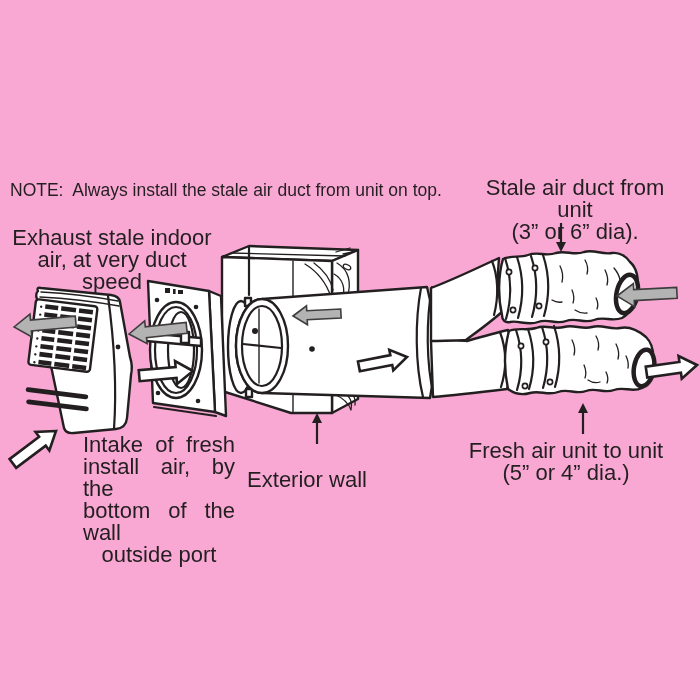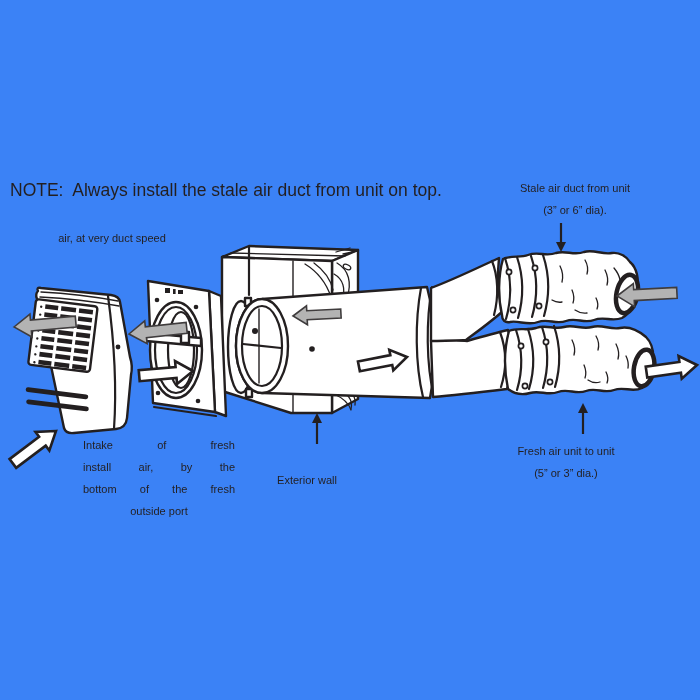--- a/index.html
+++ b/index.html
@@ -1,19 +1,19 @@
 <!DOCTYPE html>
 <html><head>
 <meta charset="utf-8">
 <style>
   html,body{margin:0;padding:0;background:#fff;}
-  #canvas{position:relative;width:700px;height:700px;background:#3b82f6;overflow:hidden;
+  #canvas{position:relative;width:700px;height:700px;background:#f9a8d4;overflow:hidden;
           font-family:"Liberation Sans",sans-serif;color:#231f20;}
   #art{position:absolute;left:0;top:0;}
-  .lbl{position:absolute;line-height:22px;font-size:11px;color:#231f20;}
+  .lbl{position:absolute;line-height:22px;font-size:22px;color:#231f20;}
   .center{text-align:center;}
   .note{font-size:17.5px;white-space:pre;}
   .jline{text-align:justify;text-align-last:justify;}
   .lline{text-align:center;}
   
   .ln{fill:none;stroke:#231f20;stroke-width:2.2;stroke-linecap:round;stroke-linejoin:round;}
   .fw{fill:#ffffff;stroke:#231f20;stroke-width:2.4;stroke-linecap:round;stroke-linejoin:round;}
   .thin{fill:none;stroke:#231f20;stroke-width:1.4;stroke-linecap:round;}
   .grain{fill:none;stroke:#231f20;stroke-width:1.3;stroke-linecap:round;}
   .ink{fill:#231f20;stroke:none;}
@@ -213,35 +213,36 @@
       <g>
         <path class="leader" d="M583,434 L583,411"></path>
         <path class="ink" d="M583,403 L578,413 L588,413 Z"></path>
       </g>
     </g>
   </svg>
 
   <div class="lbl note" style="left:10px;top:179px;width:470px;">NOTE:  Always install the stale air duct from unit on top.</div>
 
   <div class="lbl center" style="left:12px;top:227px;width:200px;">
+    <div>Exhaust stale indoor</div>
     <div>air, at very duct speed</div>
   </div>
 
   <div class="lbl center" style="left:465px;top:177px;width:220px;">
     <div>Stale air duct from unit</div>
     <div>(3” or 6” dia).</div>
   </div>
 
   <div class="lbl" style="left:72px;top:434px;width:152px;margin-left:11px;">
     <div class="jline">Intake of fresh</div>
     <div class="jline">install air, by the</div>
-    <div class="jline">bottom of the fresh</div>
+    <div class="jline">bottom of the wall</div>
     <div class="lline">outside port</div>
   </div>
 
   <div class="lbl center" style="left:247px;top:469px;width:120px;">Exterior wall</div>
 
   <div class="lbl center" style="left:456px;top:440px;width:220px;">
     <div>Fresh air unit to unit</div>
-    <div>(5” or 3” dia.)</div>
+    <div>(5” or 4” dia.)</div>
   </div>
 
 </div>
 
 </body></html>

